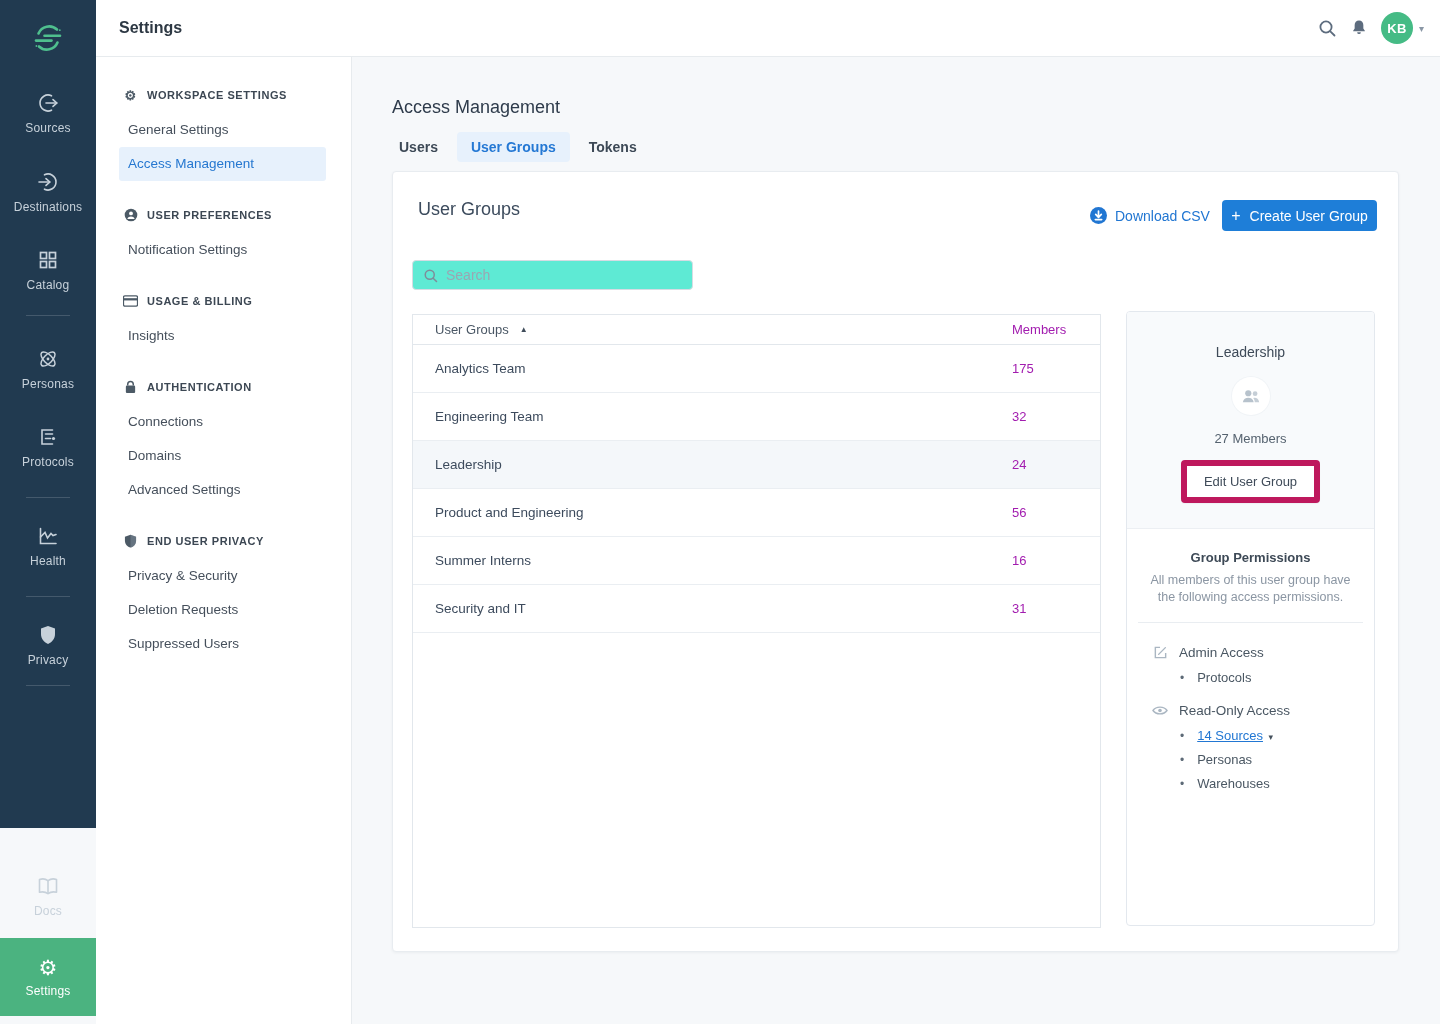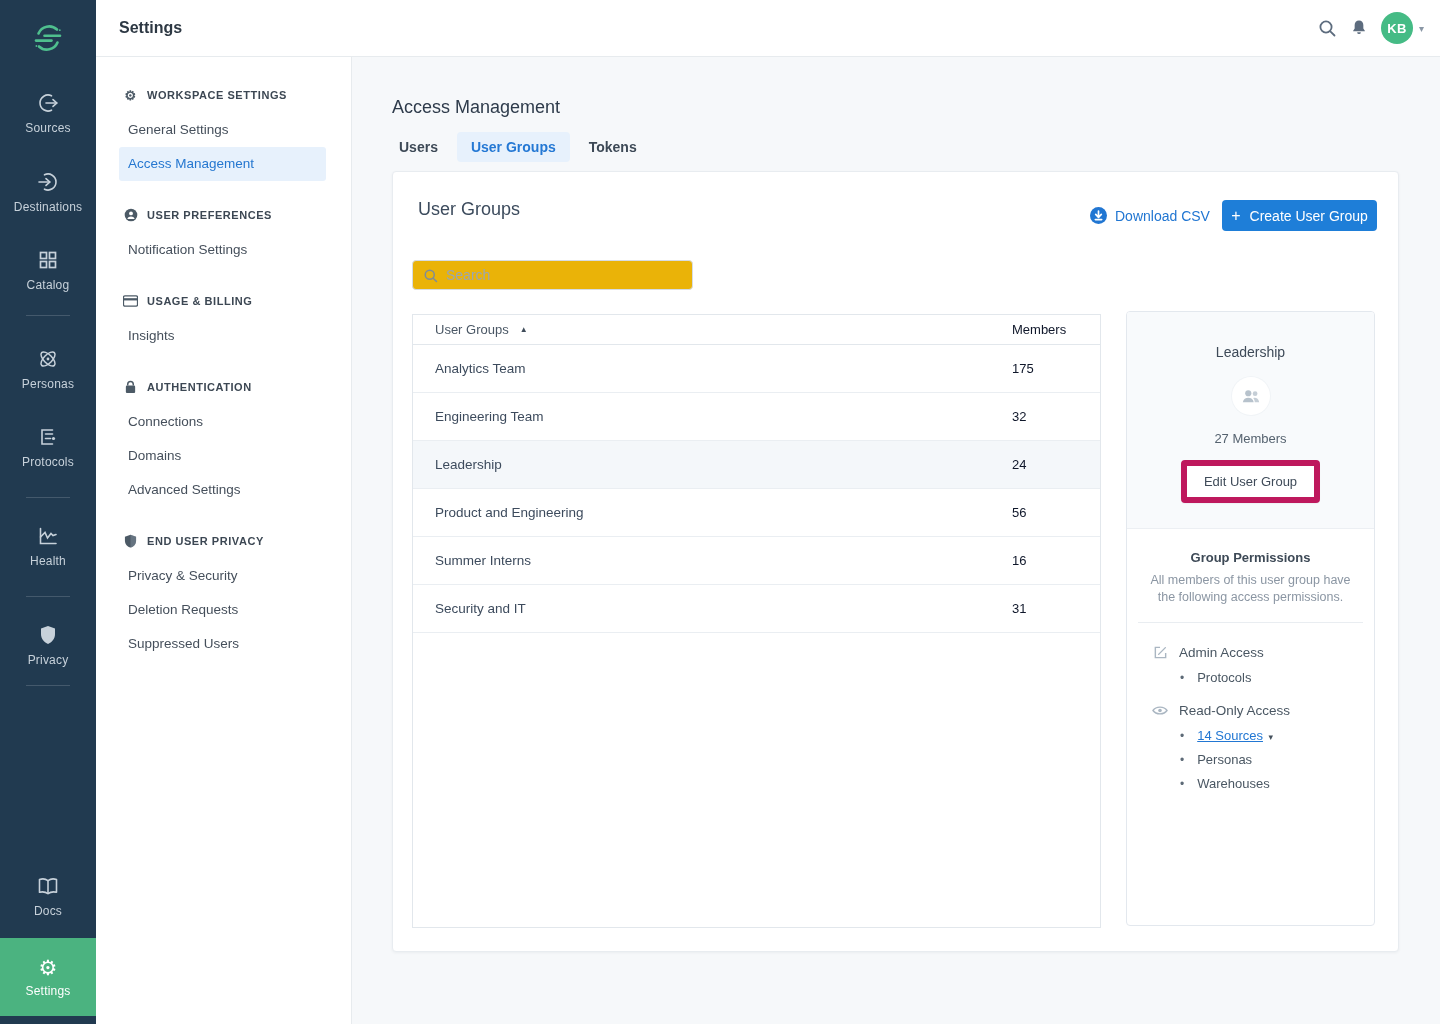--- a/index.html
+++ b/index.html
@@ -7,21 +7,21 @@
   body {
     font-family: "Liberation Sans", sans-serif;
     background:#f6f8fa;
     position:relative;
     overflow:hidden;
     -webkit-font-smoothing:antialiased;
   }
   svg { display:block; }
 
   
-  #left-rail { position:absolute; left:0; top:0; width:96px; height:1024px; background:#213a50; z-index:40; }
+  #left-rail { position:absolute; left:0; top:0; width:96px; height:828px; background:#213a50; z-index:40; }
   .rail-logo { position:absolute; left:32px; top:22px; width:32px; height:32px; }
   .rail-item { position:absolute; left:0; width:96px; text-align:center; color:#c7d1da; cursor:pointer; }
   .rail-item svg { width:24px; height:24px; margin:0 auto 6px; }
   .rail-label { font-size:12px; letter-spacing:.2px; }
   .rail-divider { position:absolute; left:26px; width:44px; height:1px; background:rgba(255,255,255,.16); }
   .rail-settings { position:absolute; left:0; top:938px; width:96px; height:78px; background:#4bb380; color:#fff;
     display:flex; flex-direction:column; align-items:center; justify-content:center; cursor:pointer; }
   .rail-settings .gear-glyph { font-size:21px; line-height:22px; margin-bottom:5px; }
 
   
@@ -58,35 +58,35 @@
   .card { position:absolute; left:40px; top:114px; width:1007px; height:781px; background:#fff;
     border:1px solid #e8ecf0; border-radius:4px; box-shadow:0 1px 3px rgba(25,39,52,.05); }
   .card-title { position:absolute; left:25px; top:27px; font-size:18px; font-weight:500; color:#3c4b5d; }
   .download-link { position:absolute; left:697px; top:35px; display:flex; align-items:center; gap:8px;
     color:#2176d2; font-size:14px; font-weight:500; cursor:pointer; }
   .create-btn { position:absolute; left:829px; top:28px; width:155px; height:31px; background:#1e7ed8; border:none;
     color:#fff; border-radius:4px; display:flex; align-items:center; justify-content:center; gap:9px;
     font-size:14px; font-family:inherit; cursor:pointer; }
   .create-btn .plus { font-size:16px; font-weight:400; line-height:16px; }
 
-  .search-box { position:absolute; left:19px; top:88px; width:281px; height:30px; background:#eab308;
+  .search-box { position:absolute; left:19px; top:88px; width:281px; height:30px; background:#5eead4;
     border:1px solid #d6dce3; border-radius:4px; display:flex; align-items:center; padding:0 10px; gap:8px; }
   .search-box svg { flex:none; color:#7f8c99; }
   .search-box input { border:none; outline:none; width:100%; font-size:14px; font-family:inherit; color:#333; background:transparent; }
   .search-box input::placeholder { color:#9aa6b2; }
 
   
   .groups-table { position:absolute; left:19px; top:142px; width:689px; height:614px; border:1px solid #e2e7ec; background:#fff; }
   .thead { display:flex; align-items:center; height:30px; border-bottom:1px solid #e2e7ec; font-size:13px; color:#4a5765; }
   .th-name { width:599px; padding-left:22px; display:flex; align-items:center; gap:11px; cursor:pointer; }
   .sort-asc { font-size:8px; color:#3f4c5a; }
   .trow { display:flex; align-items:center; height:48px; border-bottom:1px solid #eaeef2; font-size:13.5px; color:#3d4b5d; cursor:pointer; }
   .trow.selected { background:#f4f7fa; }
   .td-name { width:599px; padding-left:22px; }
-  .td-members, .th-members { font-size:13px; color:#0f172a; }
+  .td-members, .th-members { font-size:13px; color:#a21caf; }
 
   
   .detail-panel { position:absolute; left:733px; top:139px; width:249px; height:615px; background:#fff;
     border:1px solid #e3e8ee; border-radius:4px; overflow:hidden; }
   .detail-top { background:#f8fafc; border-bottom:1px solid #eceff3; text-align:center; padding:32px 0 25px; }
   .detail-group-name { font-size:14px; color:#3e4a58; }
   .detail-avatar { width:38px; height:38px; border-radius:50%; background:#fff; margin:17px auto 0;
     display:flex; align-items:center; justify-content:center; box-shadow:0 0 0 1px rgba(40,60,80,.03); }
   .detail-members { margin-top:16px; font-size:13px; color:#55626f; }
   .edit-btn { margin-top:14px; padding:8px 17px; font-size:13px; font-family:inherit; color:#3f4b59;

